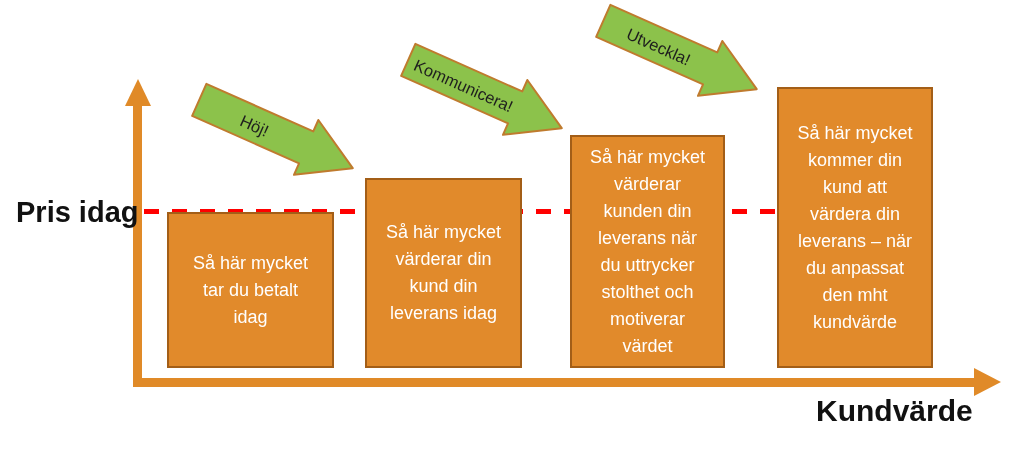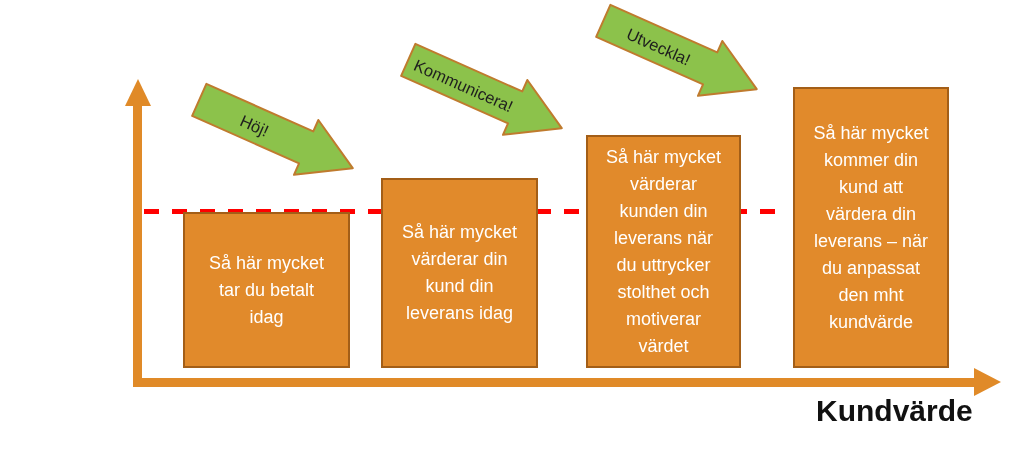--- a/index.html
+++ b/index.html
@@ -58,21 +58,20 @@
     background:repeating-linear-gradient(90deg,
       var(--reference-line) 0 15px, transparent 15px 28px);
   }
   
   .bar{
     position:absolute;
     background:var(--bar-fill);
     border:2px solid var(--bar-border);
     display:flex;align-items:center;justify-content:center;
     text-align:center;
-    margin-left:16px;
   }
   .bar-text{
     color:var(--bar-text);
     font-size:18px;line-height:27px;
     white-space:pre-line;
   }
   .bar1{left:167px;top:212px;width:167px;height:156px;}
   .bar2{left:365px;top:178px;width:157px;height:190px;}
   .bar3{left:570px;top:135px;width:155px;height:233px;}
   .bar4{left:777px;top:87px;width:156px;height:281px;}
@@ -104,20 +103,21 @@
 
 <div class="canvas">
 
   <div class="ref-line"></div>
 
   <div class="y-axis-shaft"></div>
   <div class="y-axis-head"></div>
   <div class="x-axis-shaft"></div>
   <div class="x-axis-head"></div>
 
+  <div class="lbl lbl-pris-idag">Pris idag</div>
   <div class="lbl lbl-kundvarde">Kundvärde</div>
 
   <div class="bar bar1">
     <div class="bar-text">Så här mycket
 tar du betalt
 idag</div>
   </div>
   <div class="bar bar2">
     <div class="bar-text">Så här mycket
 värderar din

